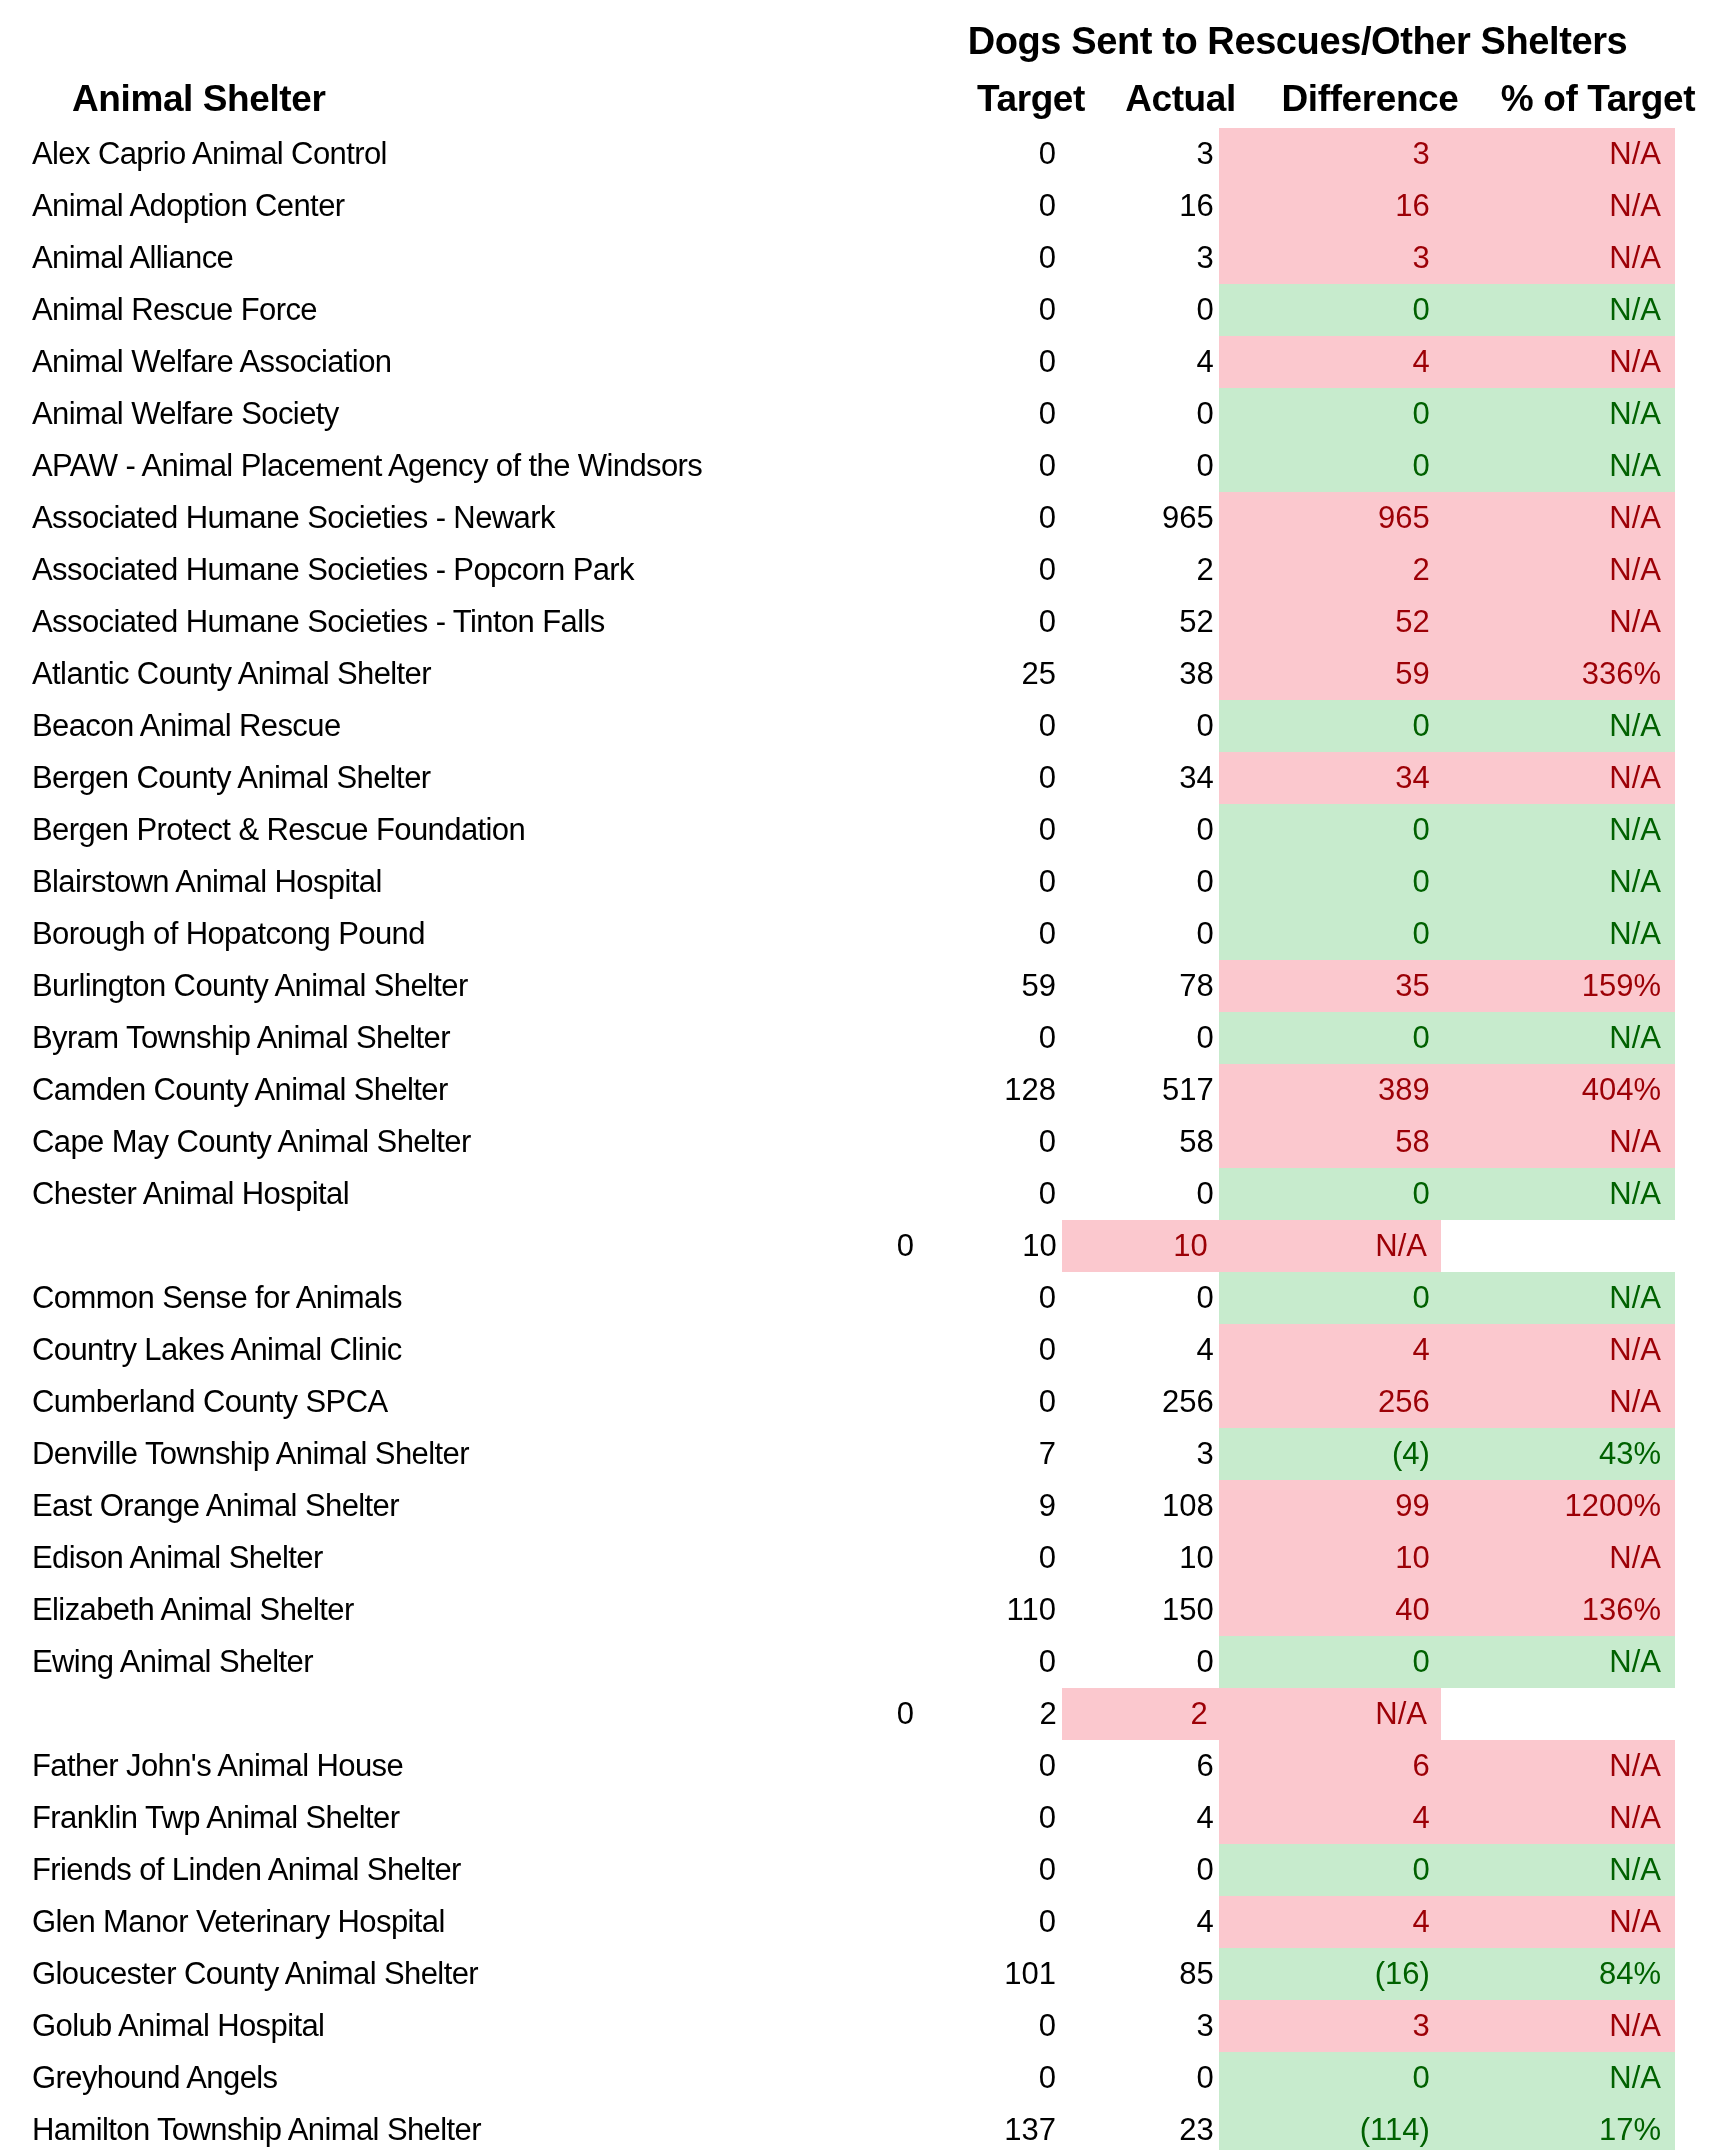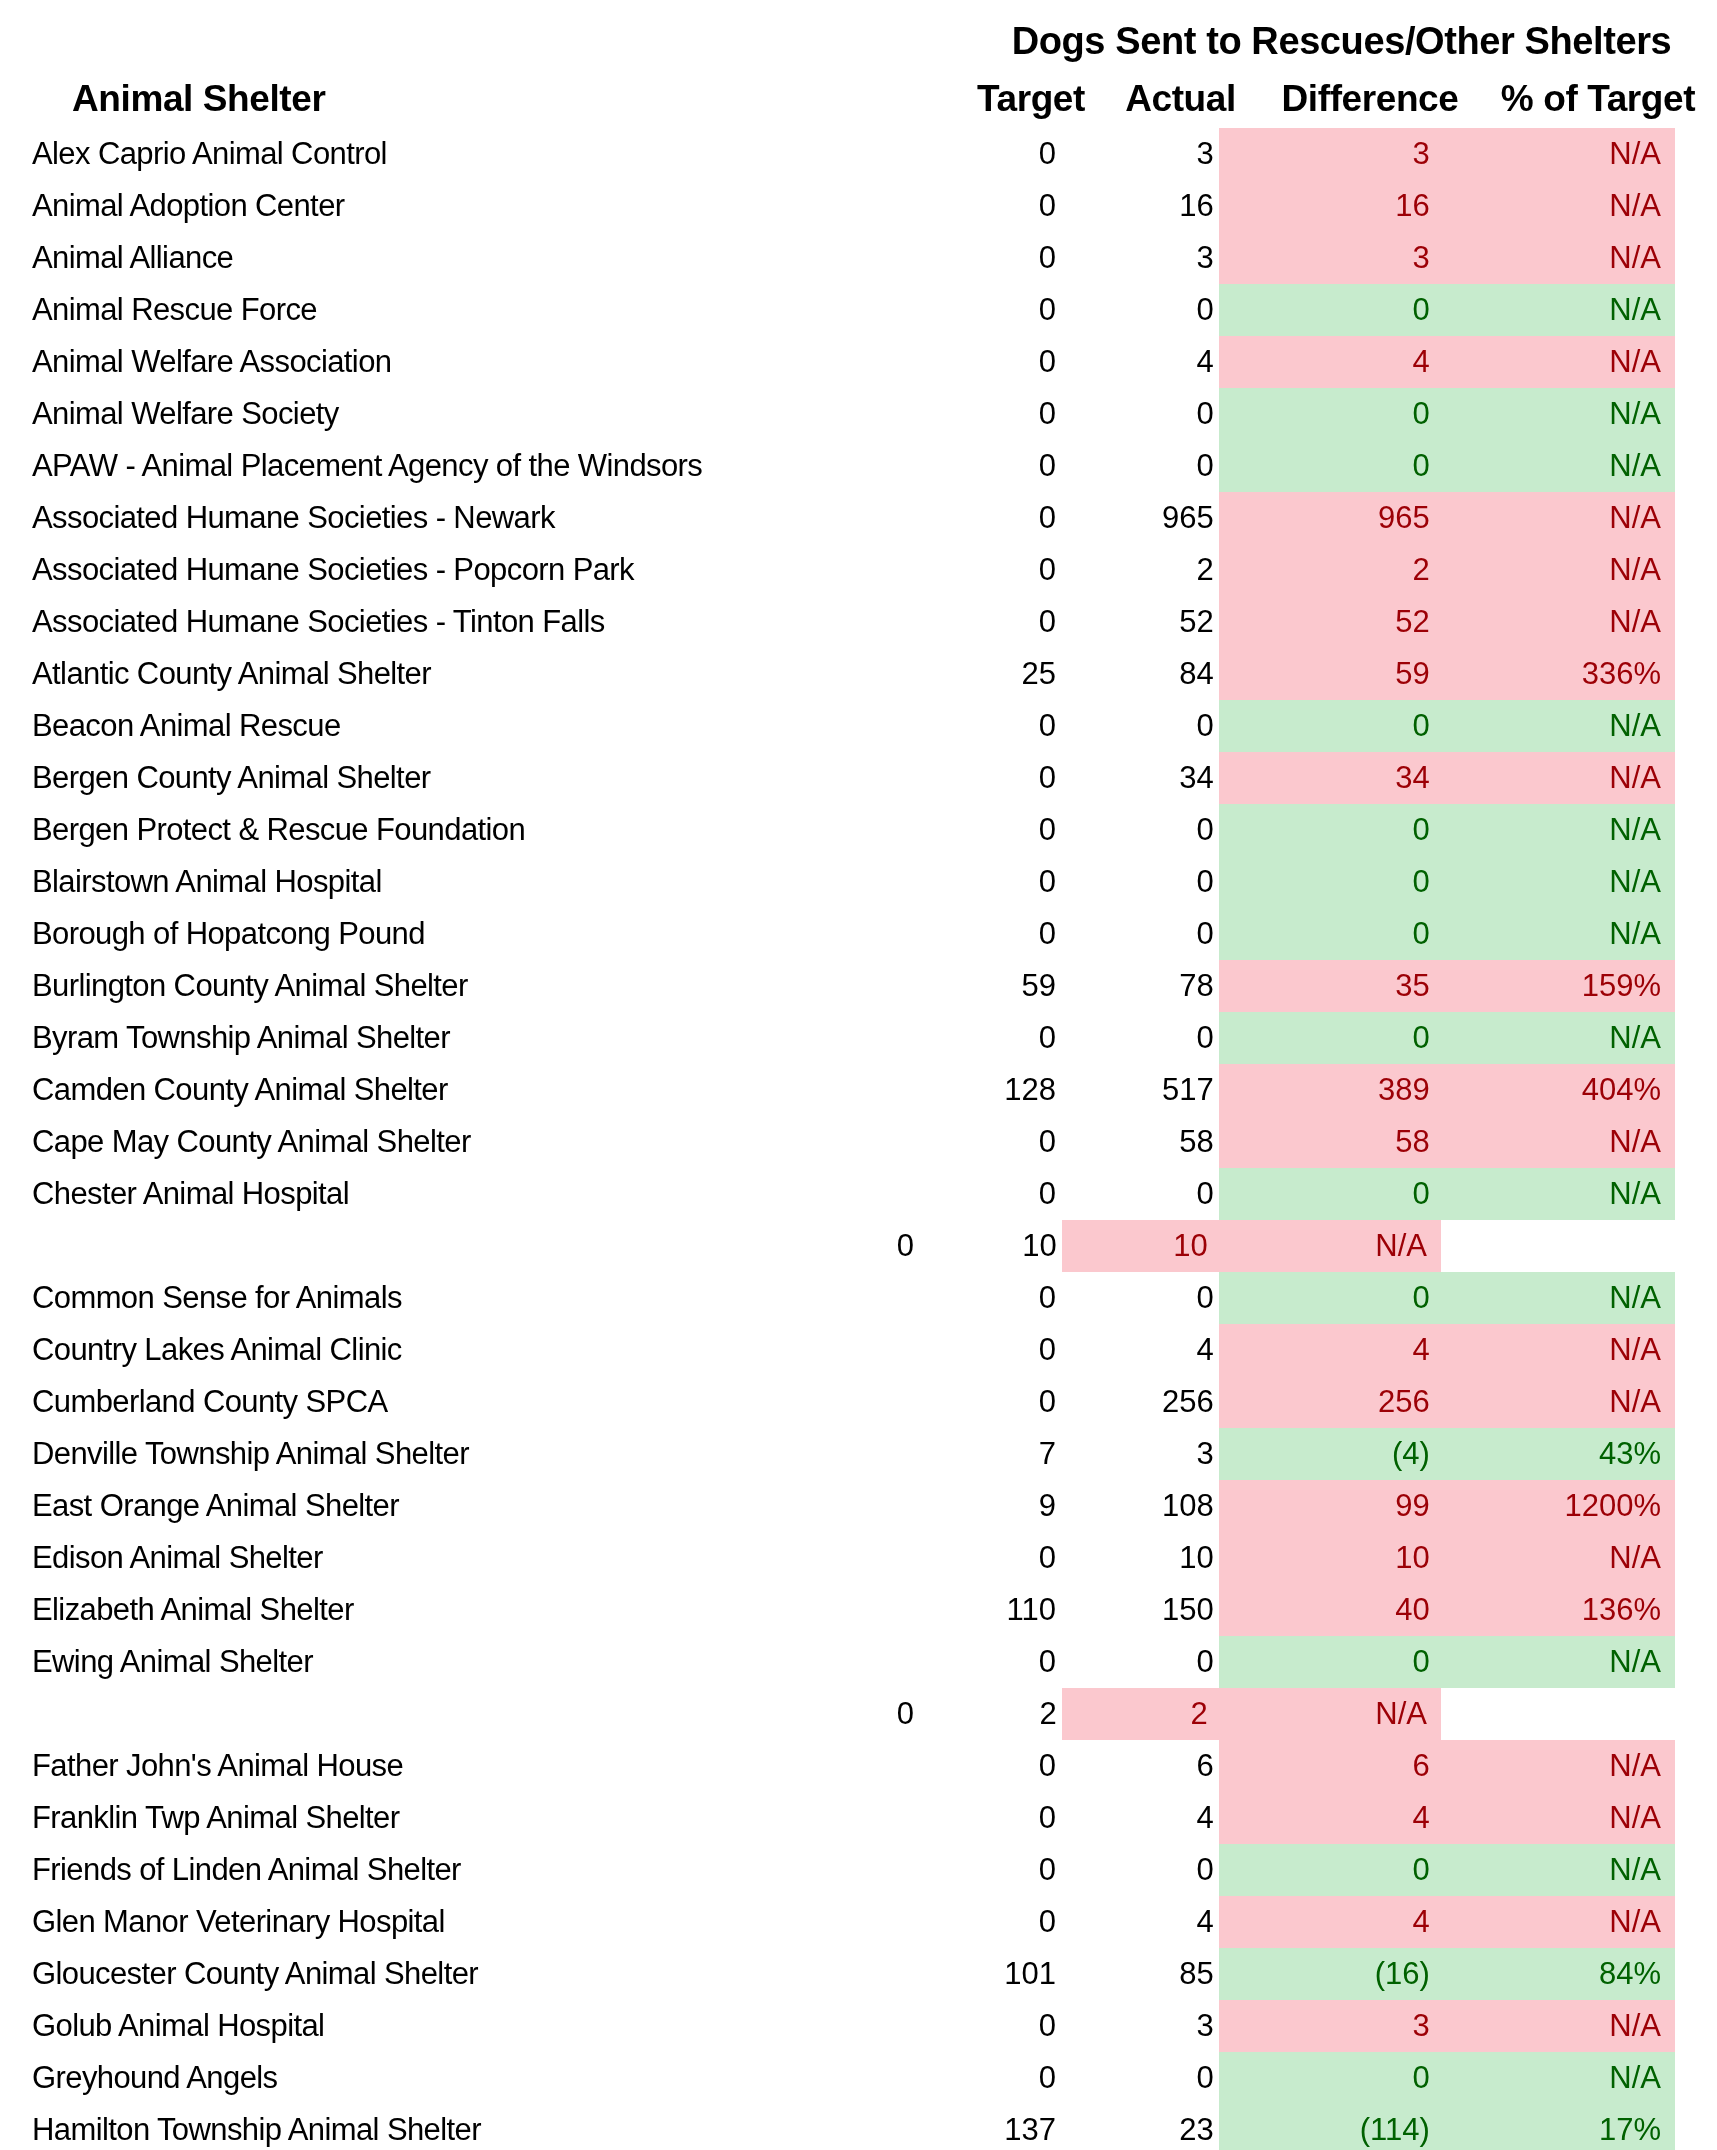--- a/index.html
+++ b/index.html
@@ -12,21 +12,21 @@
   }
   .sheet { position: relative; width: 1718px; height: 2510px; background: #fff; }
 
   .grid-row {
     display: grid;
     grid-template-columns: 920px 142px 157px 222px 234px;
     width: 1675px;
   }
 
   
-  .title-row { margin-top: 13px; height: 56px; padding-left: 44px; }
+  .title-row { margin-top: 13px; height: 56px; }
   .group-title {
     grid-column: 2 / 6;
     display: flex; align-items: center; justify-content: center;
     font-weight: bold; font-size: 38px; letter-spacing: -0.4px;
   }
 
   
   .header-row { height: 59px; font-weight: bold; font-size: 37px; padding-left: 40px; }
   .header-row > div { display: flex; align-items: center; height: 100%; }
   .hc1 { padding-left: 32px; justify-content: flex-start; letter-spacing: -0.4px; }
@@ -131,21 +131,21 @@
       <div class="grid-row row bad">
         <div class="c1">Associated Humane Societies - Tinton Falls</div>
         <div class="num c2">0</div>
         <div class="num c3">52</div>
         <div class="num c4">52</div>
         <div class="num c5">N/A</div>
       </div>
       <div class="grid-row row bad">
         <div class="c1">Atlantic County Animal Shelter</div>
         <div class="num c2">25</div>
-        <div class="num c3">84</div>
+        <div class="num c3">38</div>
         <div class="num c4">59</div>
         <div class="num c5">336%</div>
       </div>
       <div class="grid-row row good">
         <div class="c1">Beacon Animal Rescue</div>
         <div class="num c2">0</div>
         <div class="num c3">0</div>
         <div class="num c4">0</div>
         <div class="num c5">N/A</div>
       </div>

